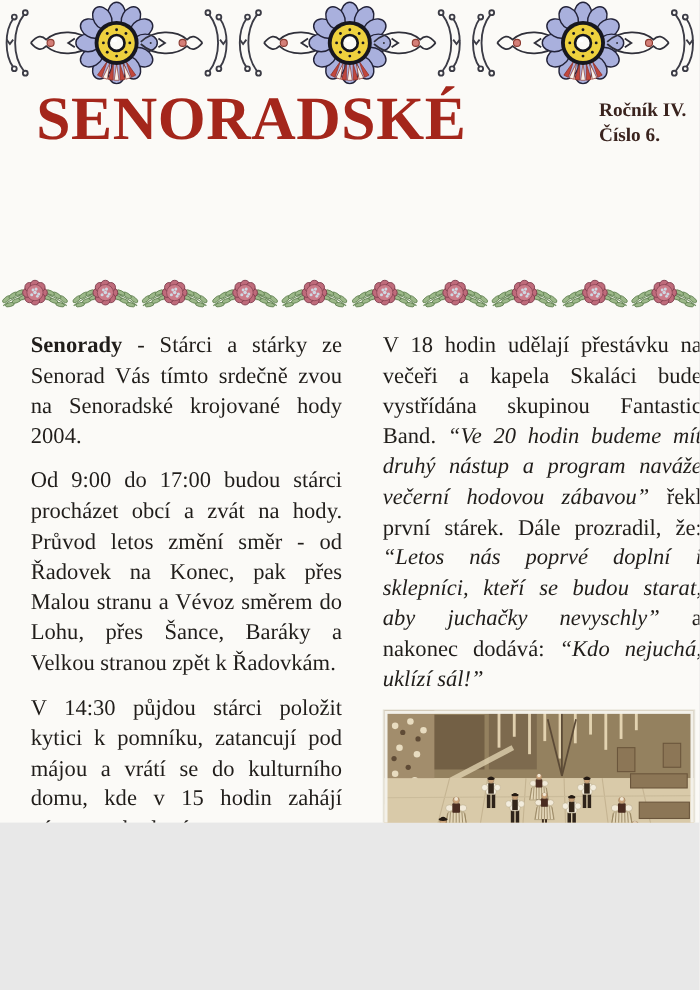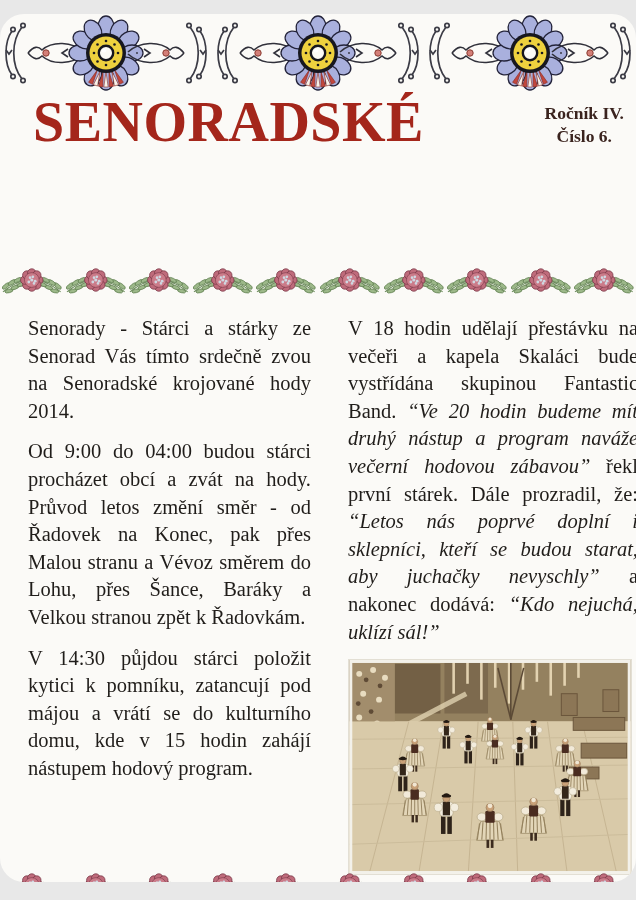--- a/index.html
+++ b/index.html
@@ -1,48 +1,47 @@
 <!DOCTYPE html>
 <html style="--page-bg: #fbfaf7; --title-red: #a4261b; --volume-dark: #3a231e; --body-text: #201d1a; --ornament-blue: #a9b0dd; --ornament-yellow: #eed13e; --rose-pink: #bf6b7b; --leaf-green: #9cb889; --photo-sepia: #d3c4a4;"><head>
 <meta charset="utf-8">
 <style>
   html,body { margin:0; padding:0; background:#e8e8e8; }
   .page {
-    position:relative; width:636px; height:868px; margin:14px auto;
+    position:relative; width:636px; height:748px; margin:0 auto;
     background:var(--page-bg,#fbfaf7); overflow:hidden;
     font-family:"Liberation Serif", serif;
-    border-radius:24px;
   }
   .band-top { position:absolute; top:1px; left:0; width:636px; height:76px; display:flex; }
   .band-top svg { display:block; flex:0 0 auto; }
 
   .masthead-title { position:absolute; left:33px; top:70px; }
   .title-line {
     font-weight:bold; font-size:56px; line-height:76px; letter-spacing:0.5px;
     color:var(--title-red,#a4261b); white-space:nowrap;
   }
   .issue-block {
-    position:absolute; top:88px; right:12px; text-align:center;
+    position:absolute; top:88px; right:12px; text-align:left;
     font-weight:bold; font-size:17.5px; line-height:23px;
     color:var(--volume-dark,#3a231e);
   }
 
   .floral-divider { position:absolute; left:0; width:636px; height:46px; display:flex; }
   .floral-divider svg { display:block; flex:0 0 auto; }
   .divider-top { top:246px; }
   .divider-bottom { top:851px; }
 
   .col {
     position:absolute; top:301px; text-align:justify;
     font-size:20.5px; line-height:27.6px; color:var(--body-text,#201d1a);
   }
   .col-left  { left:28px;  width:283px; }
   .col-right { left:348px; width:290px; }
   .para { margin:0 0 13px 0; }
-  .seg-bold { font-weight:normal; }
+  .seg-bold { font-weight:bold; }
   .seg-italic { font-style:italic; }
 
   figure.photo-frame { margin:9px 0 0 0; padding:0; width:284px; height:216px; }
   figure.photo-frame svg { display:block; width:284px; height:216px; border:1px solid #e3dfd4; box-sizing:border-box; }
 </style>
 </head>
 <body>
 
 <svg width="0" height="0" style="position:absolute" aria-hidden="true">
   <defs>
@@ -239,22 +238,22 @@
     <svg width="63.6" height="44">
         <use href="#rose-unit"></use>
       </svg>
     <svg width="63.6" height="44">
         <use href="#rose-unit"></use>
       </svg>
   </div>
 
   <div class="col col-left">
     <div>
-        <p class="para"><span class="seg-bold">Senorady</span><span class="seg-normal"> - Stárci a stárky ze Senorad Vás tímto srdečně zvou na Senoradské krojované hody 2014.</span></p>
-        <p class="para"><span class="seg-normal">Od 9:00 do 04:00 budou stárci procházet obcí a zvát na hody. Průvod letos změní směr - od Řadovek na Konec, pak přes Malou stranu a Vévoz směrem do Lohu, přes Šance, Baráky a Velkou stranou zpět k Řadovkám.</span></p>
+        <p class="para"><span class="seg-bold">Senorady</span><span class="seg-normal"> - Stárci a stárky ze Senorad Vás tímto srdečně zvou na Senoradské krojované hody 2004.</span></p>
+        <p class="para"><span class="seg-normal">Od 9:00 do 17:00 budou stárci procházet obcí a zvát na hody. Průvod letos změní směr - od Řadovek na Konec, pak přes Malou stranu a Vévoz směrem do Lohu, přes Šance, Baráky a Velkou stranou zpět k Řadovkám.</span></p>
         <p class="para"><span class="seg-normal">V 14:30 půjdou stárci položit kytici k pomníku, zatancují pod májou a vrátí se do kulturního domu, kde v 15 hodin zahájí nástupem hodový program.</span></p>
       </div>
   </div>
 
   <div class="col col-right">
     <div>
         <p class="para"><span class="seg-normal">V 18 hodin udělají přestávku na večeři a kapela Skaláci bude vystřídána skupinou Fantastic Band. </span><span class="seg-italic">“Ve 20 hodin budeme mít druhý nástup a program naváže večerní hodovou zábavou”</span><span class="seg-normal"> řekl první stárek. Dále prozradil, že: </span><span class="seg-italic">“Letos nás poprvé doplní i sklepníci, kteří se budou starat, aby juchačky nevyschly”</span><span class="seg-normal"> a nakonec dodává: </span><span class="seg-italic">“Kdo nejuchá, uklízí sál!”</span></p>
       </div>
     <figure class="photo-frame">
       <svg viewBox="0 0 284 216">

